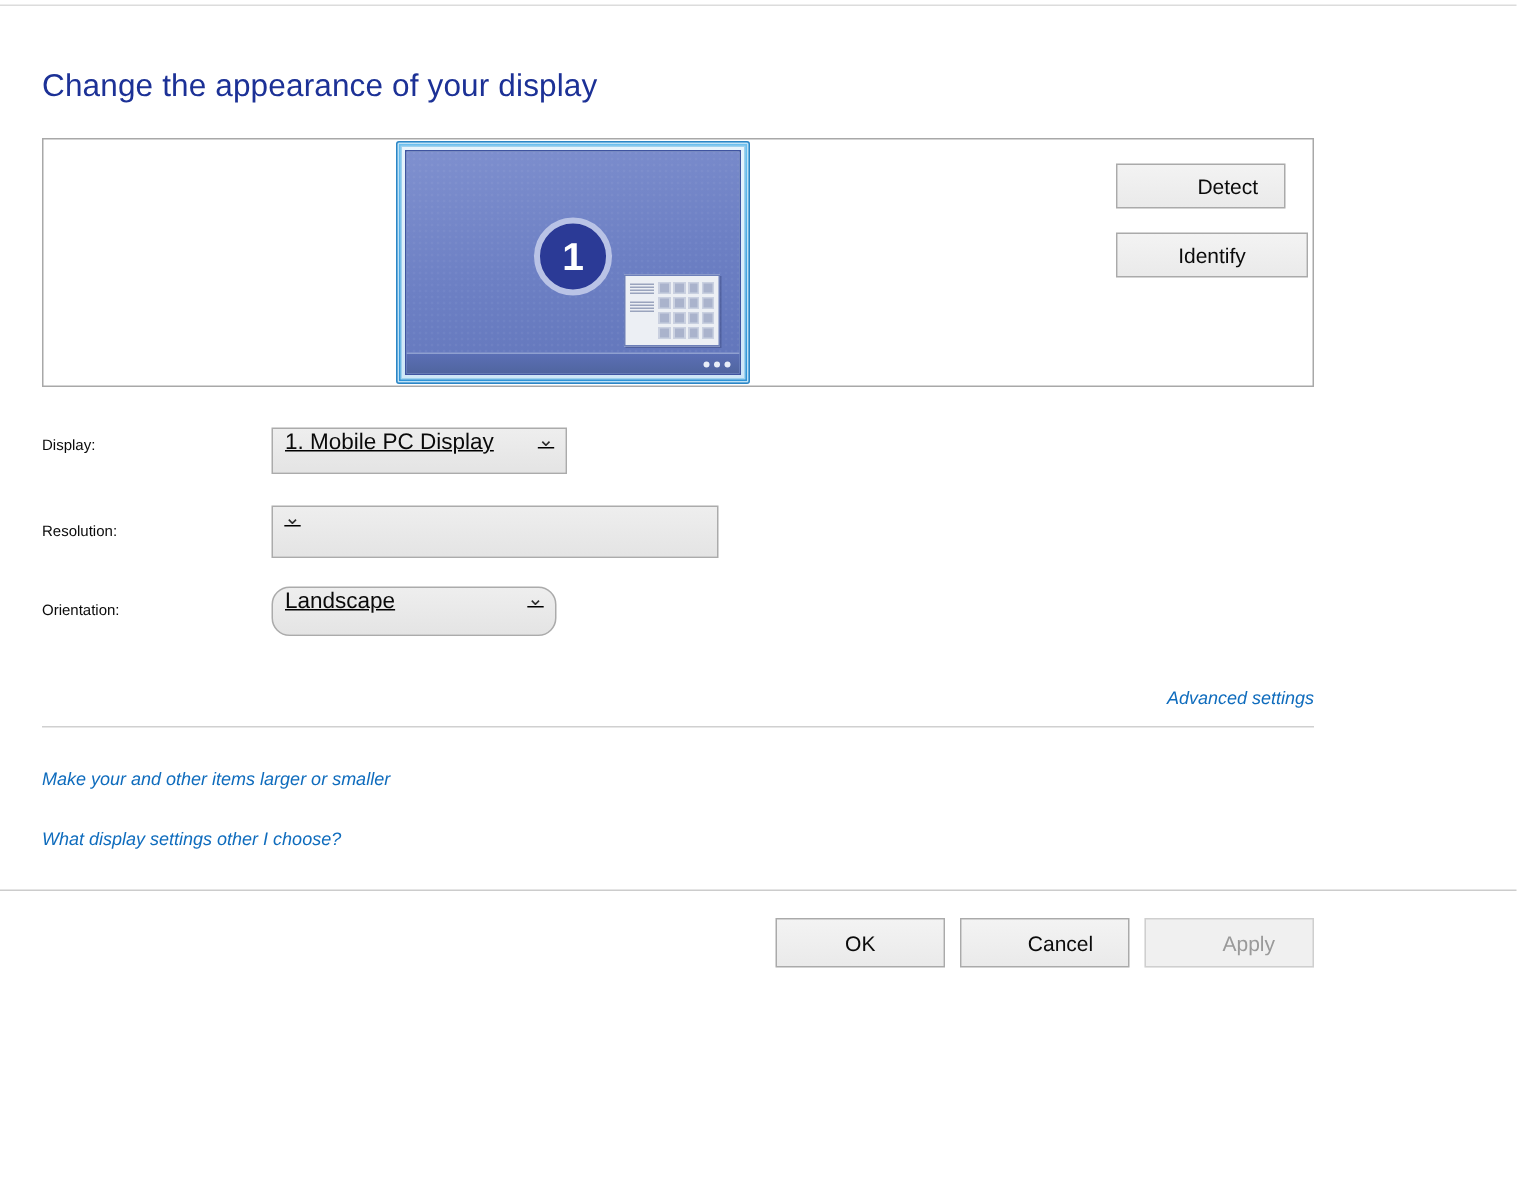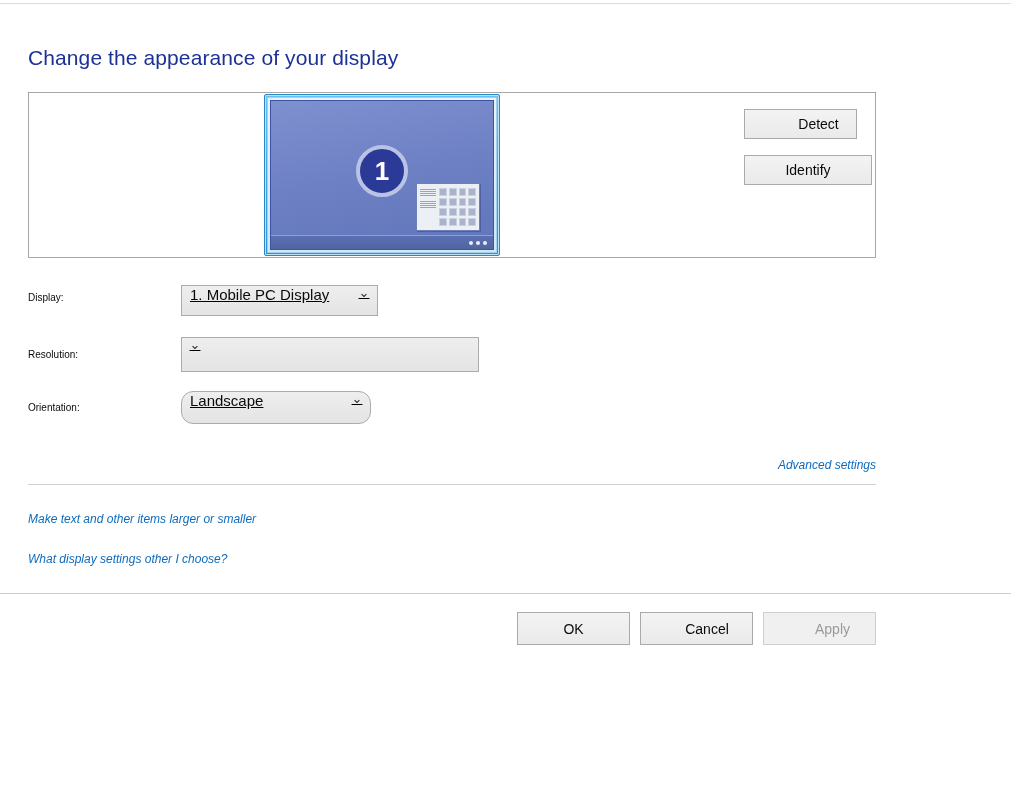--- a/index.html
+++ b/index.html
@@ -415,20 +415,20 @@
 <div class="row-label label-orientation">Orientation:</div>
 <div class="combo combo-orientation">
   <span class="combo-text">Landscape</span>
   <span class="combo-arrow">⌄</span>
 </div>
 
 <div class="link link-advanced">Advanced settings</div>
 
 <div class="rule-inner"></div>
 
-<div class="link link-larger">Make text and other items larger or smaller</div>
+<div class="link link-larger">Make your and other items larger or smaller</div>
 <div class="link link-choose">What display settings other I choose?</div>
 
 <div class="rule-footer"></div>
 
 <div class="btn btn-ok">OK</div>
 <div class="btn btn-cancel">Cancel</div>
 <div class="btn btn-apply disabled">Apply</div>
 
 </body></html>

